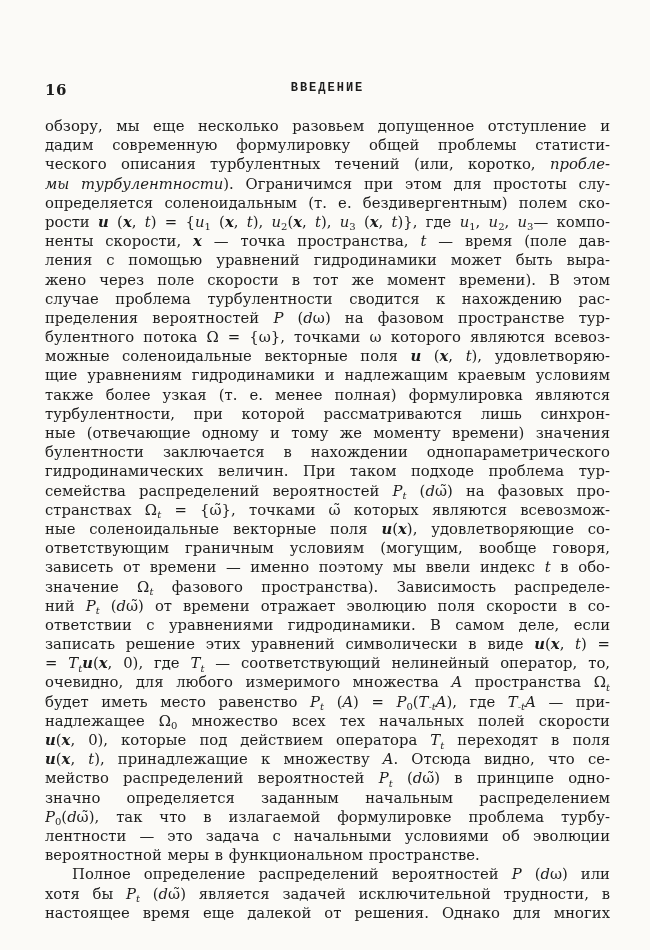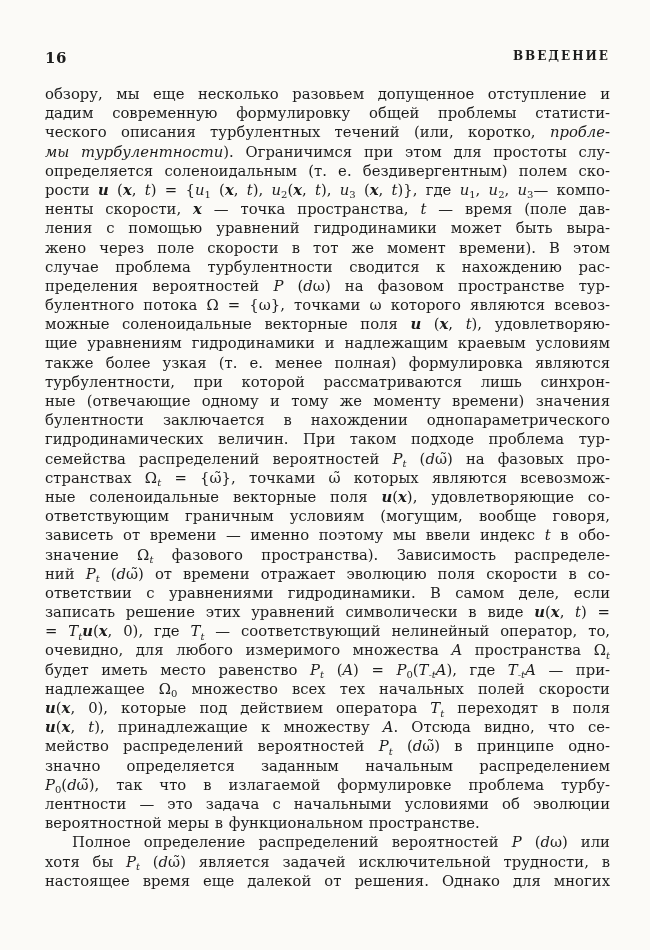--- a/index.html
+++ b/index.html
@@ -12,41 +12,43 @@
     background: #fbfaf7;
     overflow: hidden;
   }
   .page {
     position: relative;
     width: 650px;
     height: 793px;
     font-family: "DejaVu Serif", "Liberation Serif", serif;
     color: #1c1c1c;
     background: #fbfaf7;
+    margin-top: 32px;
   }
   .pagehead {
     position: absolute;
     top: 49px;
     left: 45px;
     right: 40px;
     height: 18px;
   }
   .pagenum {
     position: absolute;
     left: 0;
     top: 0;
     font-size: 15px;
     font-weight: bold;
     letter-spacing: 0.5px;
   }
   .runhead {
-    text-align: right;
+    text-align: center;
     font-size: 12px;
     font-weight: bold;
     letter-spacing: 2px;
+    font-family: Liberation Mono, monospace;
   }
   .bodytext {
     position: absolute;
     top: 84px;
     left: 45px;
     width: 565px;
   }
   .line {
     font-size: 14.8px;
     line-height: 19.2px;

